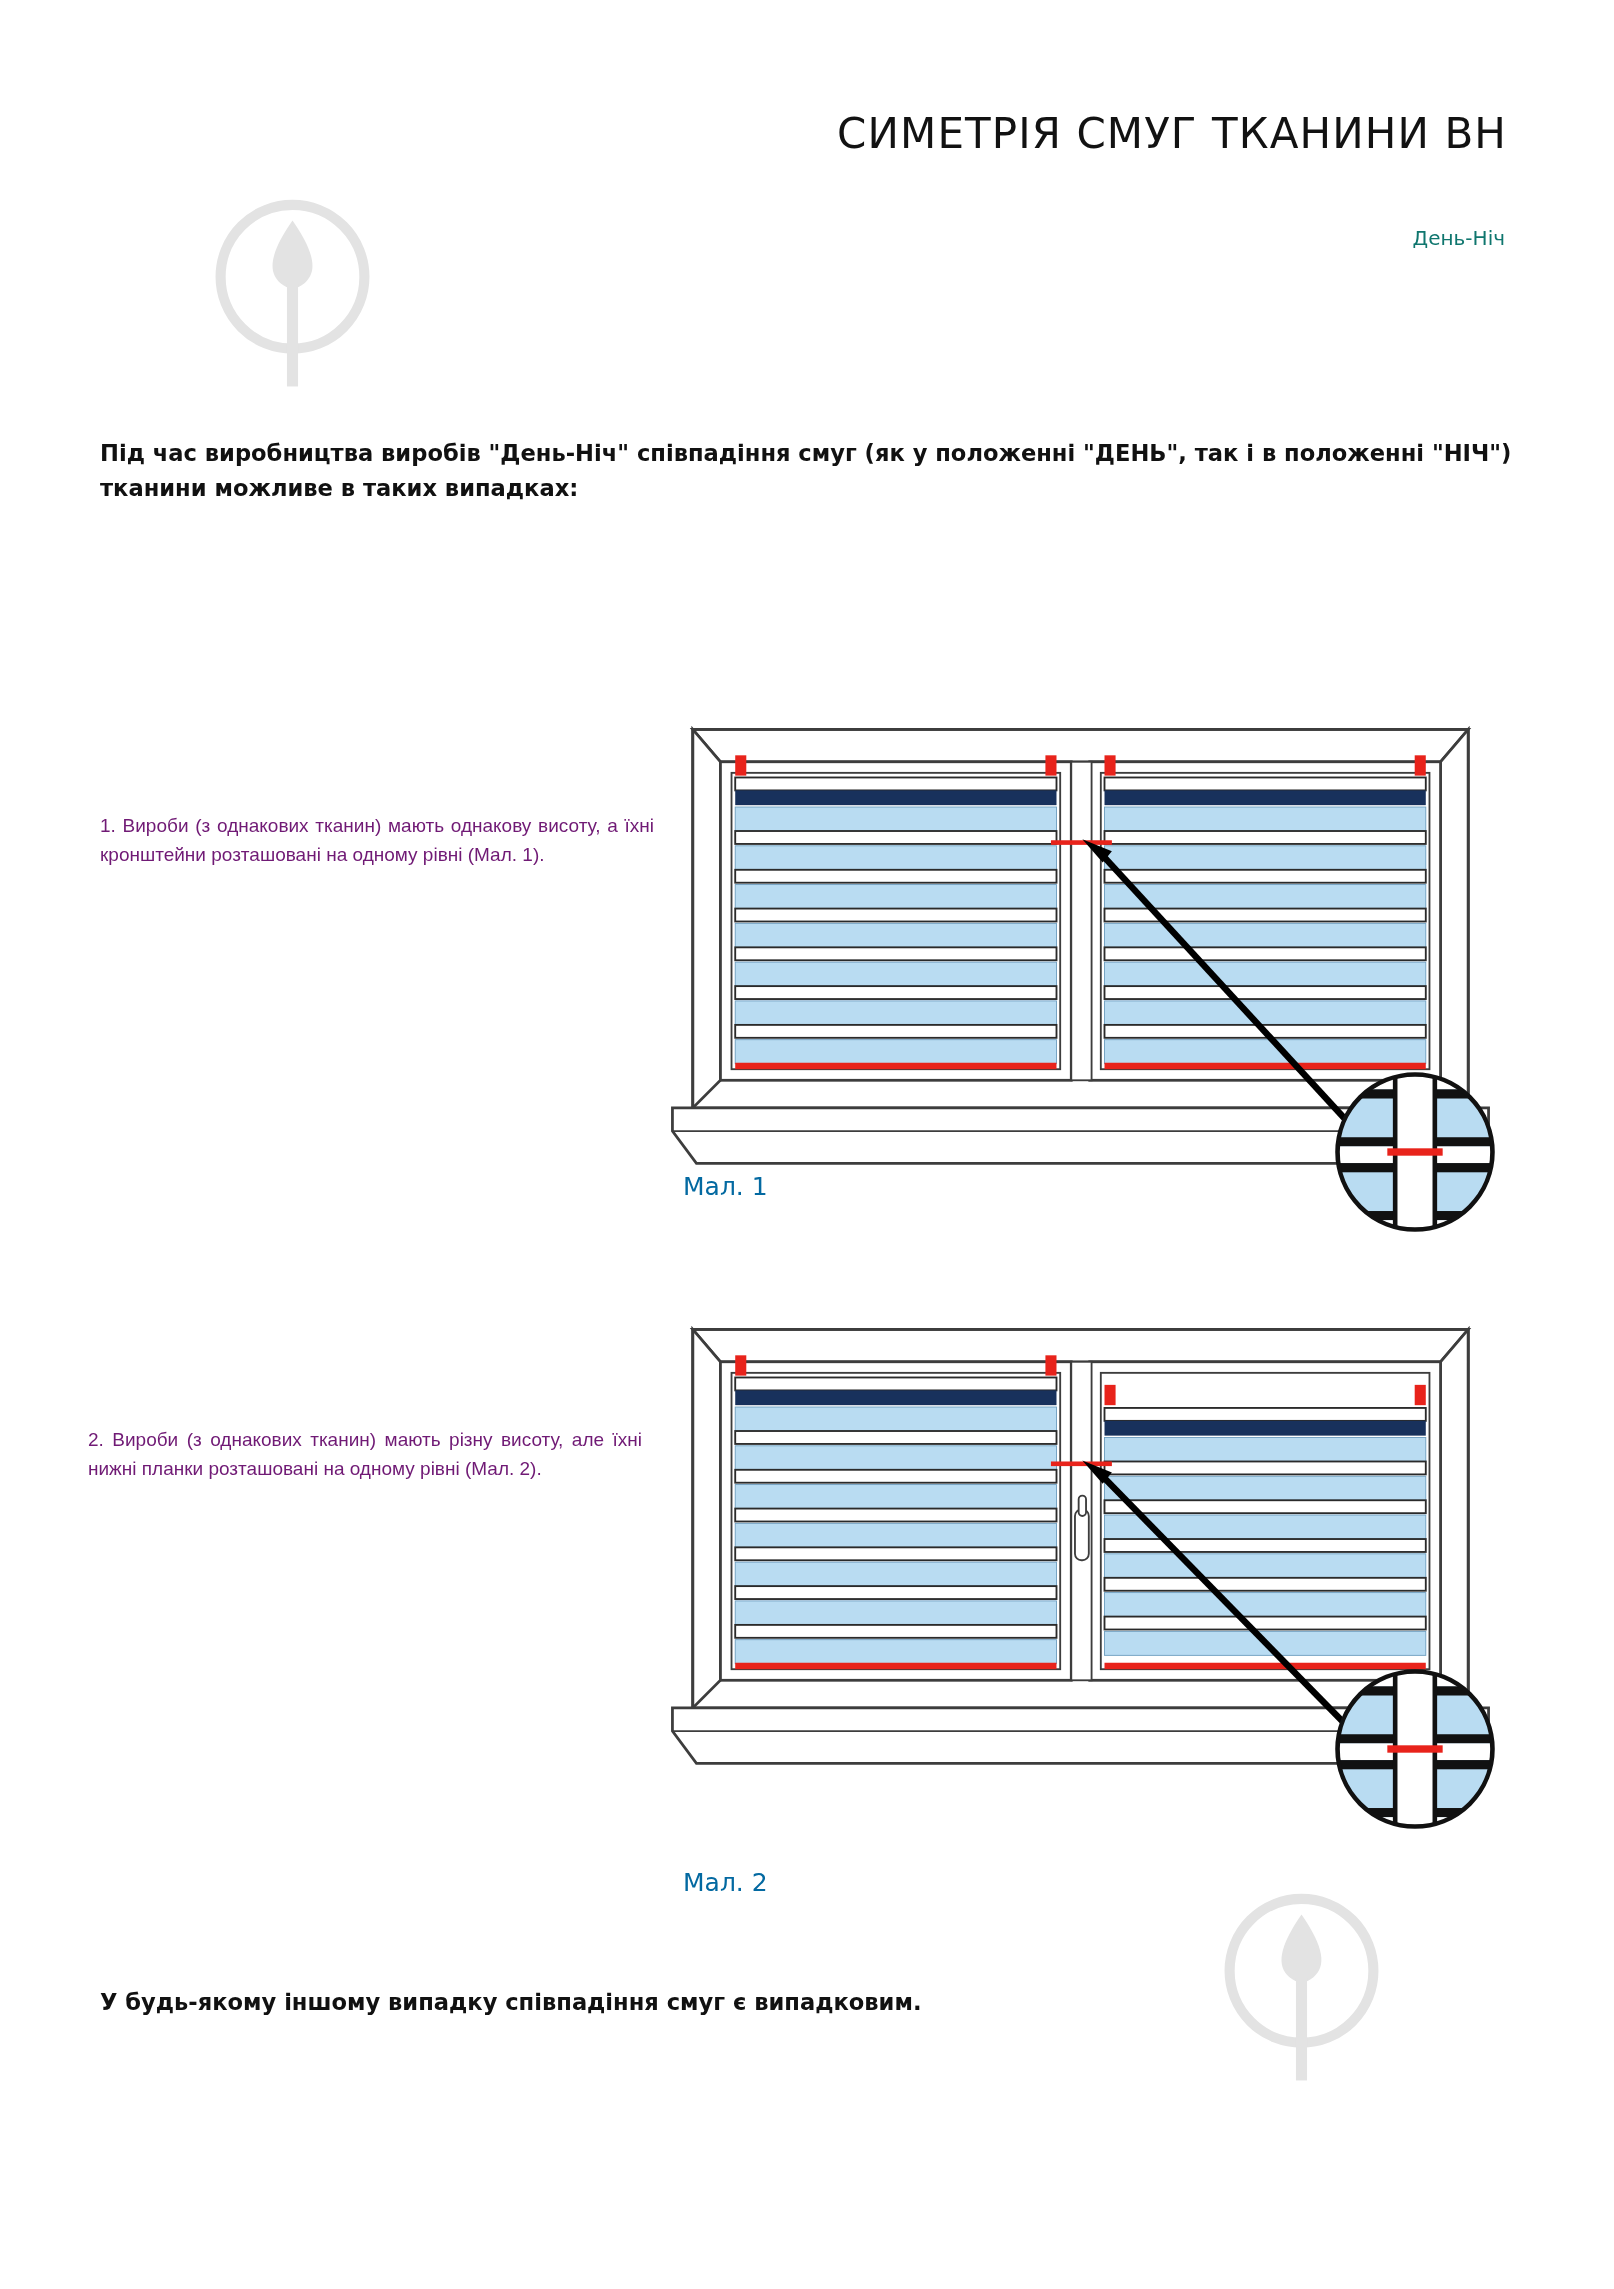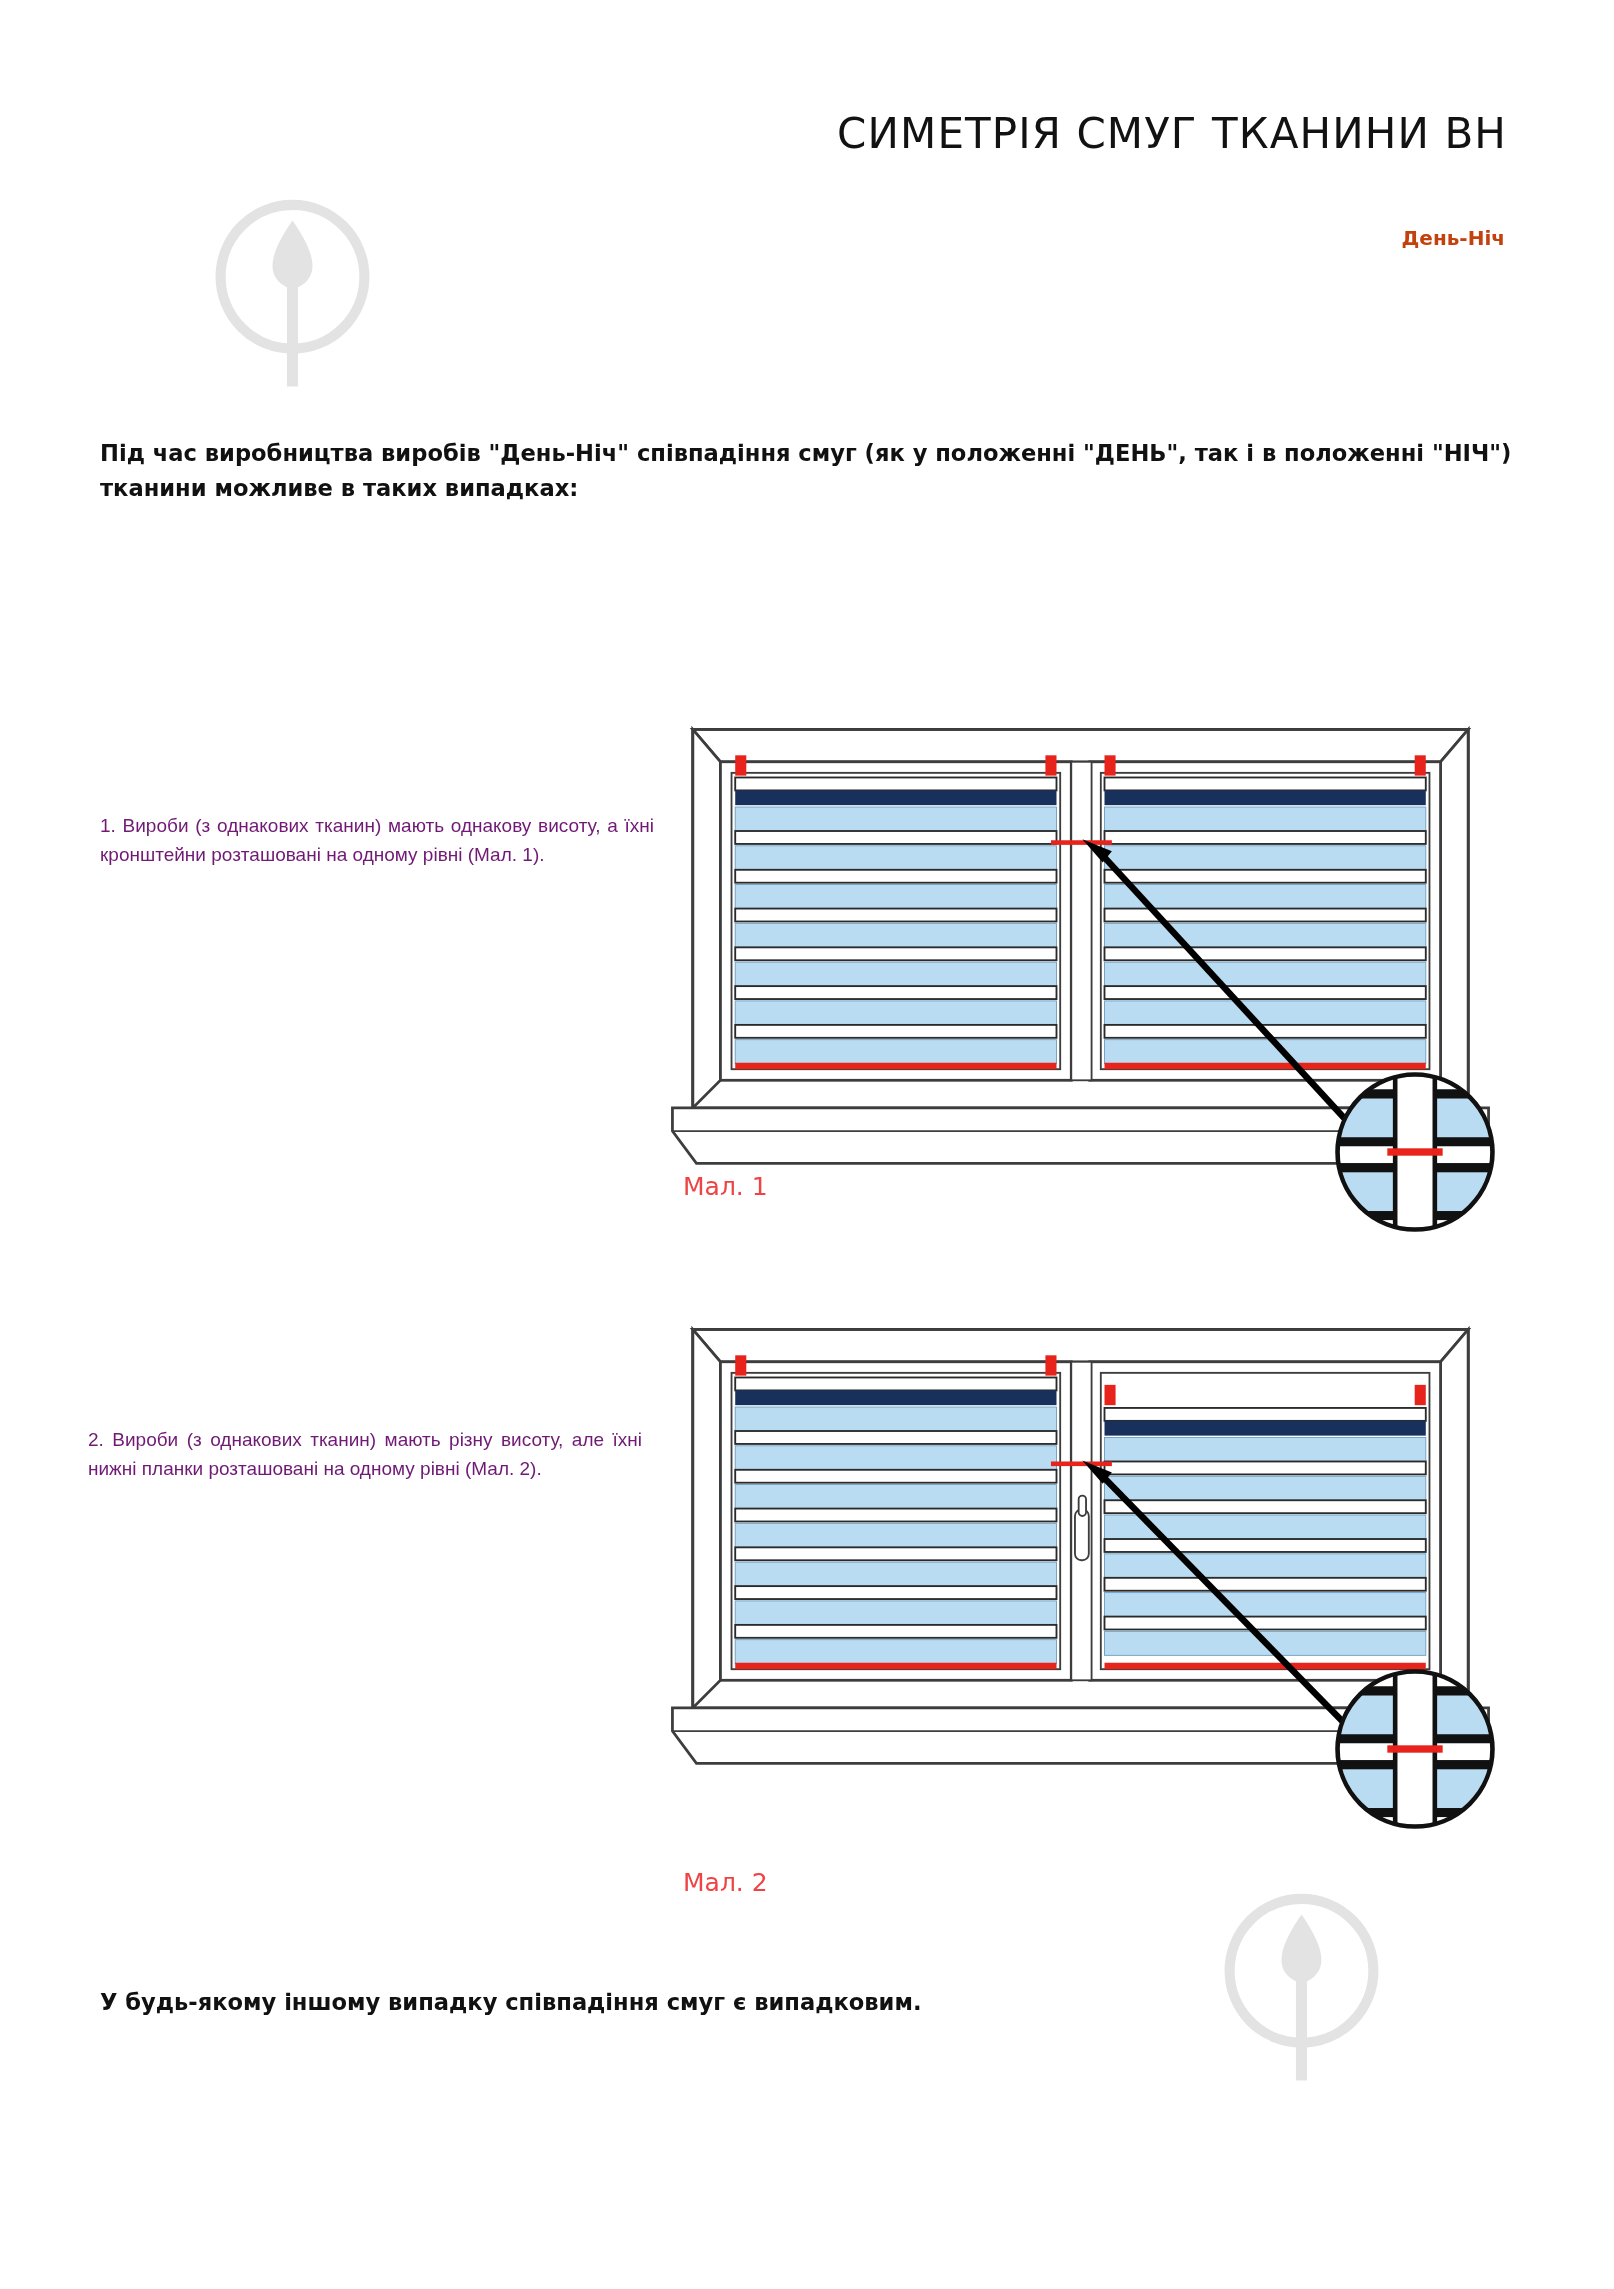--- a/index.html
+++ b/index.html
@@ -32,23 +32,22 @@
     font-weight: normal;
     letter-spacing: 1.1px;
     color: #121212;
     white-space: nowrap;
   }
   .doc-subtitle {
     position: absolute;
     right: 109px;
     top: 226px;
     font-size: 20px;
-    color: #c2410c;
+    color: #0f766e;
     white-space: nowrap;
-    font-weight: bold;
   }
 
   
   .intro {
     position: absolute;
     left: 100px;
     top: 436px;
     width: 1421px;
     font-size: 22.6px;
     font-weight: bold;
@@ -65,21 +64,21 @@
     color: #701a75;
     text-align: justify;
     font-family: Liberation Sans, sans-serif;
   }
   #case-1-text { left: 100px; top: 812px; }
   #case-2-text { left: 88px; top: 1426px; }
 
   .fig-caption {
     position: absolute;
     font-size: 25px;
-    color: #ef4444;
+    color: #0369a1;
   }
   #fig-1-caption { left: 683px; top: 1172px; }
   #fig-2-caption { left: 683px; top: 1868px; }
 
   .footer-note {
     position: absolute;
     left: 100px;
     top: 1961px;
     width: 1292px;
     font-size: 22.6px;

